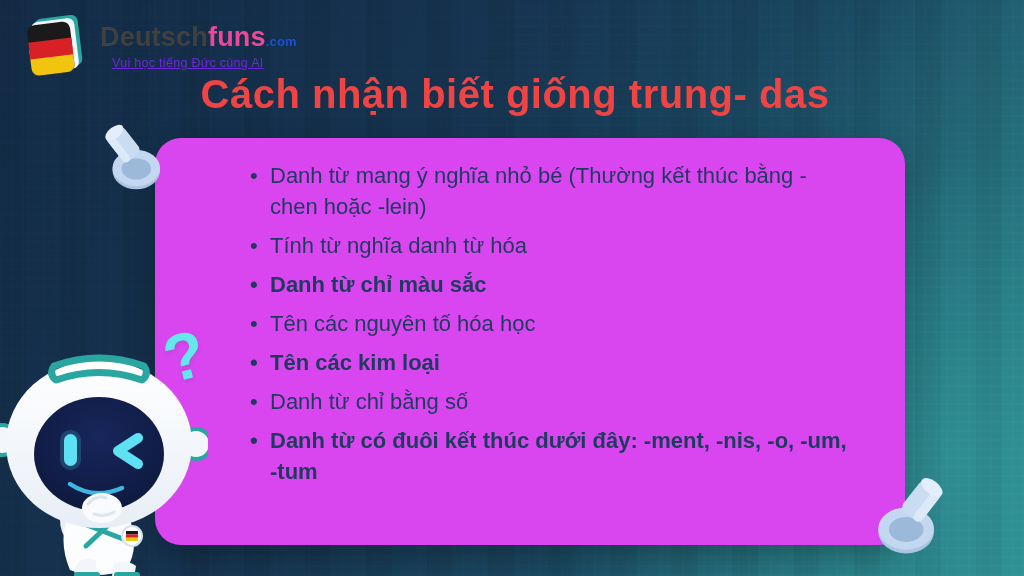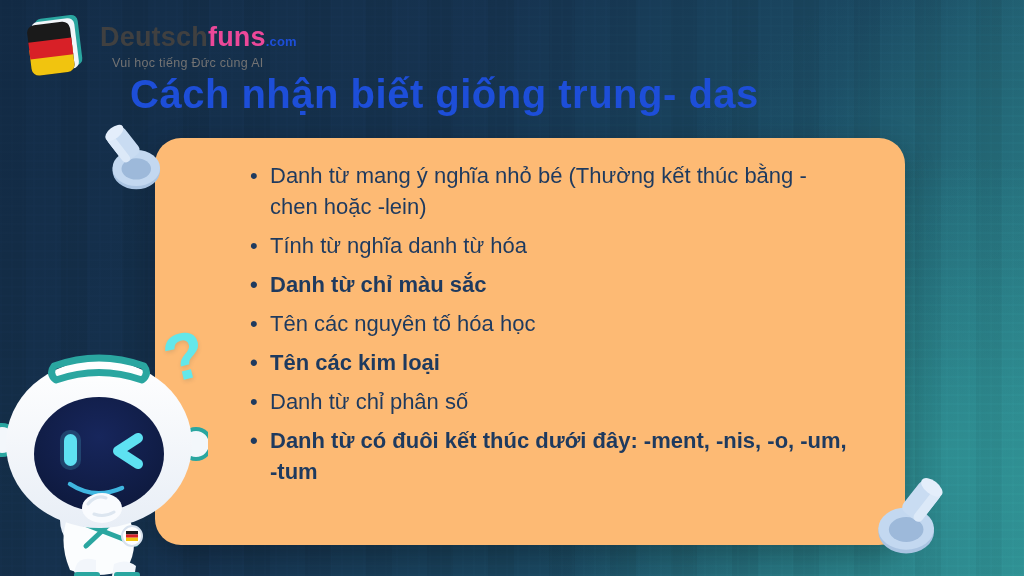--- a/index.html
+++ b/index.html
@@ -22,31 +22,31 @@
     mix-blend-mode:overlay;
   }
 
   .logo { position:absolute; left:24px; top:14px; display:flex; align-items:flex-start; }
   .logo-book { width:66px; height:62px; }
   .logo-text-wrap { margin-left:10px; margin-top:10px; }
   .logo-name { font-size:27px; font-weight:700; letter-spacing:.2px; line-height:1; }
   .logo-name .p1 { color:#404040; }
   .logo-name .p2 { color:#ec4899; }
   .logo-name .tld { color:#1d4ed8; font-size:13px; font-weight:700; }
-  .logo-tagline { color:#737373; font-size:12.5px; margin-top:5px; margin-left:12px; letter-spacing:.3px; }
+  .logo-tagline { color:#6d28d9; font-size:12.5px; margin-top:5px; margin-left:12px; letter-spacing:.3px;text-decoration:underline; }
 
   .page-title {
     position:absolute; left:130px; top:72px; width:770px;
-    color:#1d4ed8; font-size:40px; font-weight:800;
+    text-align:center; color:#ef4444; font-size:40px; font-weight:800;
     letter-spacing:.5px;
   }
 
   .card {
     position:absolute; left:155px; top:138px; width:750px; height:407px;
-    background:#fdba74; border-radius:26px;
+    background:#d946ef; border-radius:26px;
     box-shadow:0 10px 30px rgba(0,0,0,.28);
   }
   .rules-list {
     position:absolute; left:93px; top:22px; width:600px;
     list-style:none; color:#1e3a5f;
   }
   .rules-list li {
     position:relative; padding-left:22px;
     font-size:22px; line-height:31px; margin-bottom:8px;
   }
@@ -93,21 +93,21 @@
 
 <h1 class="page-title">Cách nhận biết giống trung- das</h1>
 
 <div class="card">
   <ul class="rules-list">
     <li>Danh từ mang ý nghĩa nhỏ bé (Thường kết thúc bằng -chen hoặc -lein)</li>
     <li>Tính từ nghĩa danh từ hóa</li>
     <li class="bold">Danh từ chỉ màu sắc</li>
     <li>Tên các nguyên tố hóa học</li>
     <li class="bold">Tên các kim loại</li>
-    <li>Danh từ chỉ phân số</li>
+    <li>Danh từ chỉ bằng số</li>
     <li class="bold">Danh từ có đuôi kết thúc dưới đây: -ment, -nis, -o, -um, -tum</li>
   </ul>
 </div>
 
 <svg class="pin pin1" viewBox="0 0 100 100">
   <ellipse cx="54" cy="64" rx="29" ry="23" fill="#aac4e2"></ellipse>
   <ellipse cx="54" cy="61" rx="29" ry="22" fill="#c3d8f0"></ellipse>
   <ellipse cx="54" cy="62" rx="18" ry="13" fill="#9db9da"></ellipse>
   <g transform="rotate(-38 40 36)">
     <rect x="28" y="12" width="26" height="40" rx="7" fill="#c9dcf2"></rect>

